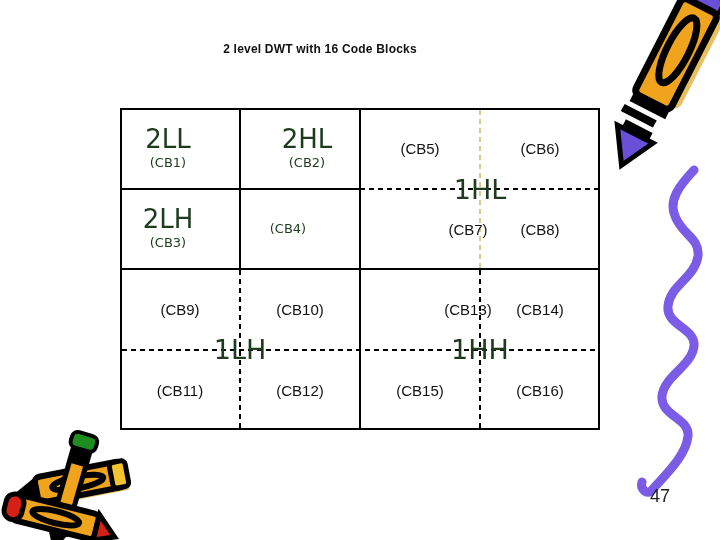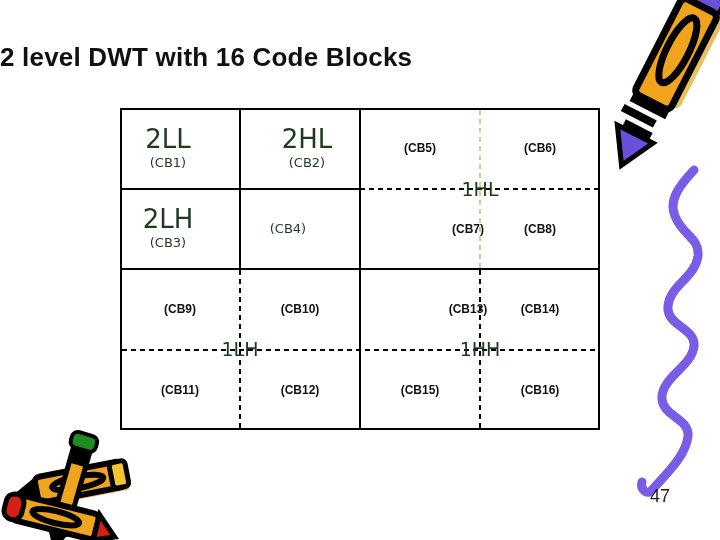--- a/index.html
+++ b/index.html
@@ -1,22 +1,22 @@
 <!DOCTYPE html>
 <html><head>
 <meta charset="utf-8">
 <style>
   html,body{margin:0;padding:0;background:#fff;}
   .slide{
     position:relative;width:720px;height:540px;background:#ffffff;
     overflow:hidden;font-family:"Liberation Sans",sans-serif;
   }
   .slide-title{
-    position:absolute;left:0;top:42px;width:640px;
-    font-size:26px;font-weight:bold;color:#111111;letter-spacing:0.2px;
+    position:absolute;left:0;top:42px;width:640px;text-align:center;
+    font-size:12px;font-weight:bold;color:#111111;letter-spacing:0.2px;
   }
   
   .tbl-border{
     position:absolute;left:120px;top:108px;width:480px;height:322px;
     border:2px solid #000;box-sizing:border-box;
   }
   .line{position:absolute;}
   .solid{background:#000;}
   .hdash{background:repeating-linear-gradient(90deg,#000 0 5px,transparent 5px 9px);}
   .vdash{background:repeating-linear-gradient(180deg,#000 0 5px,transparent 5px 9px);}
@@ -24,25 +24,25 @@
   
   .l2cell{
     position:absolute;width:96px;height:81px;display:flex;flex-direction:column;
     align-items:center;justify-content:center;color:#1d3b1d;
     font-family:"DejaVu Sans",sans-serif;
   }
   .l2cell .sb{font-size:26px;line-height:28px;}
   .l2cell .cb-green{font-size:13px;line-height:20px;}
   .cb{
     position:absolute;width:120px;height:80px;display:flex;align-items:center;
-    justify-content:center;font-weight:bold;font-size:12px;color:#111;text-align:center;
+    justify-content:center;font-weight:normal;font-size:15px;color:#111;text-align:center;
   }
   .qlabel{
     position:absolute;width:120px;height:36px;display:flex;align-items:center;
-    justify-content:center;color:#1d3b1d;font-size:19px;
+    justify-content:center;color:#1d3b1d;font-size:27px;
     font-family:"DejaVu Sans",sans-serif;
   }
   .page-number{
     position:absolute;left:650px;top:486px;font-size:18px;color:#222;
   }
   .art{position:absolute;}
 </style>
 </head>
 <body>
 

